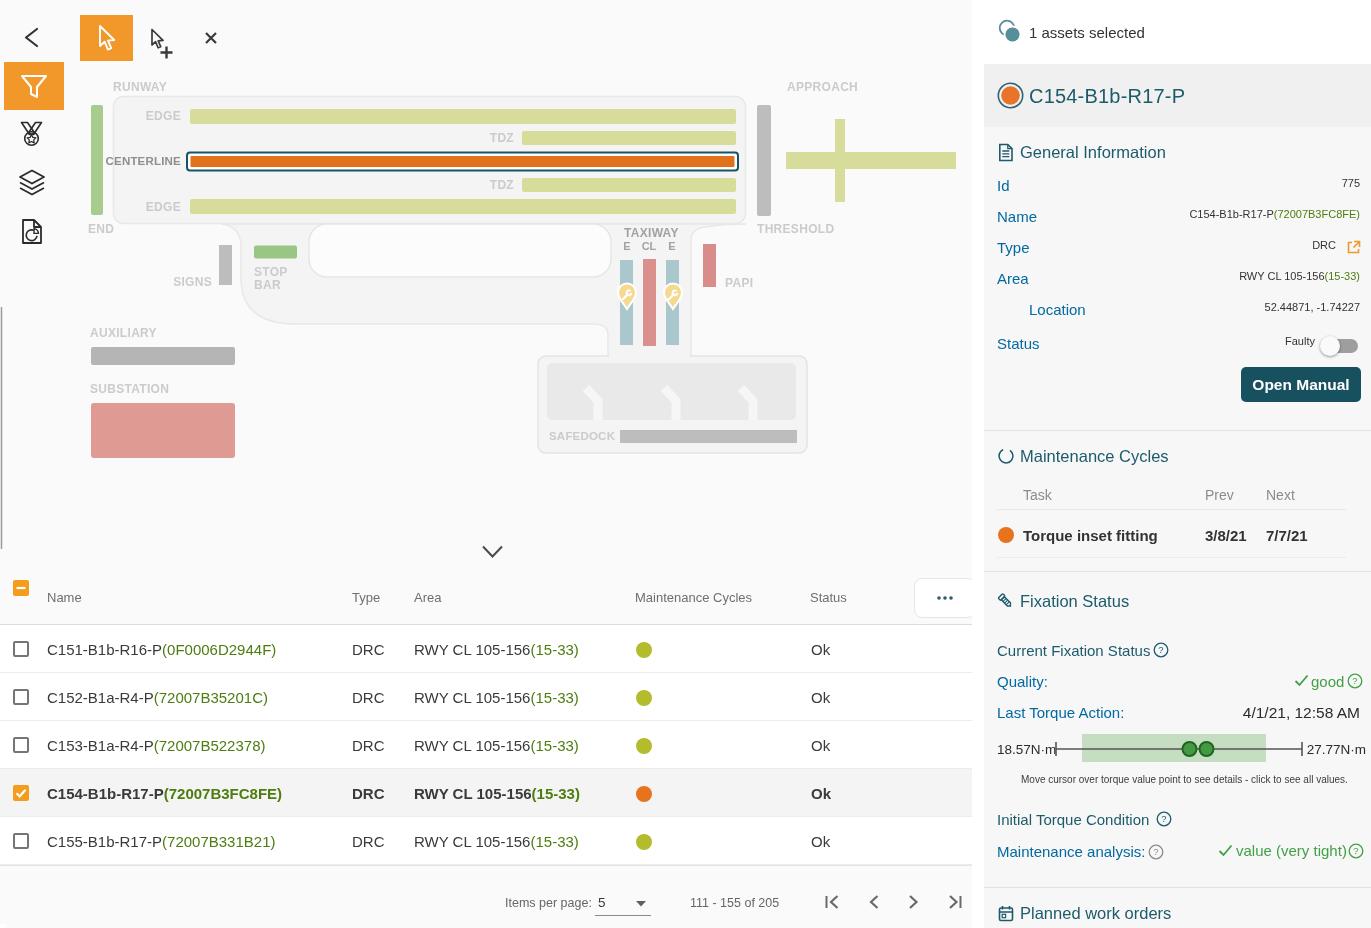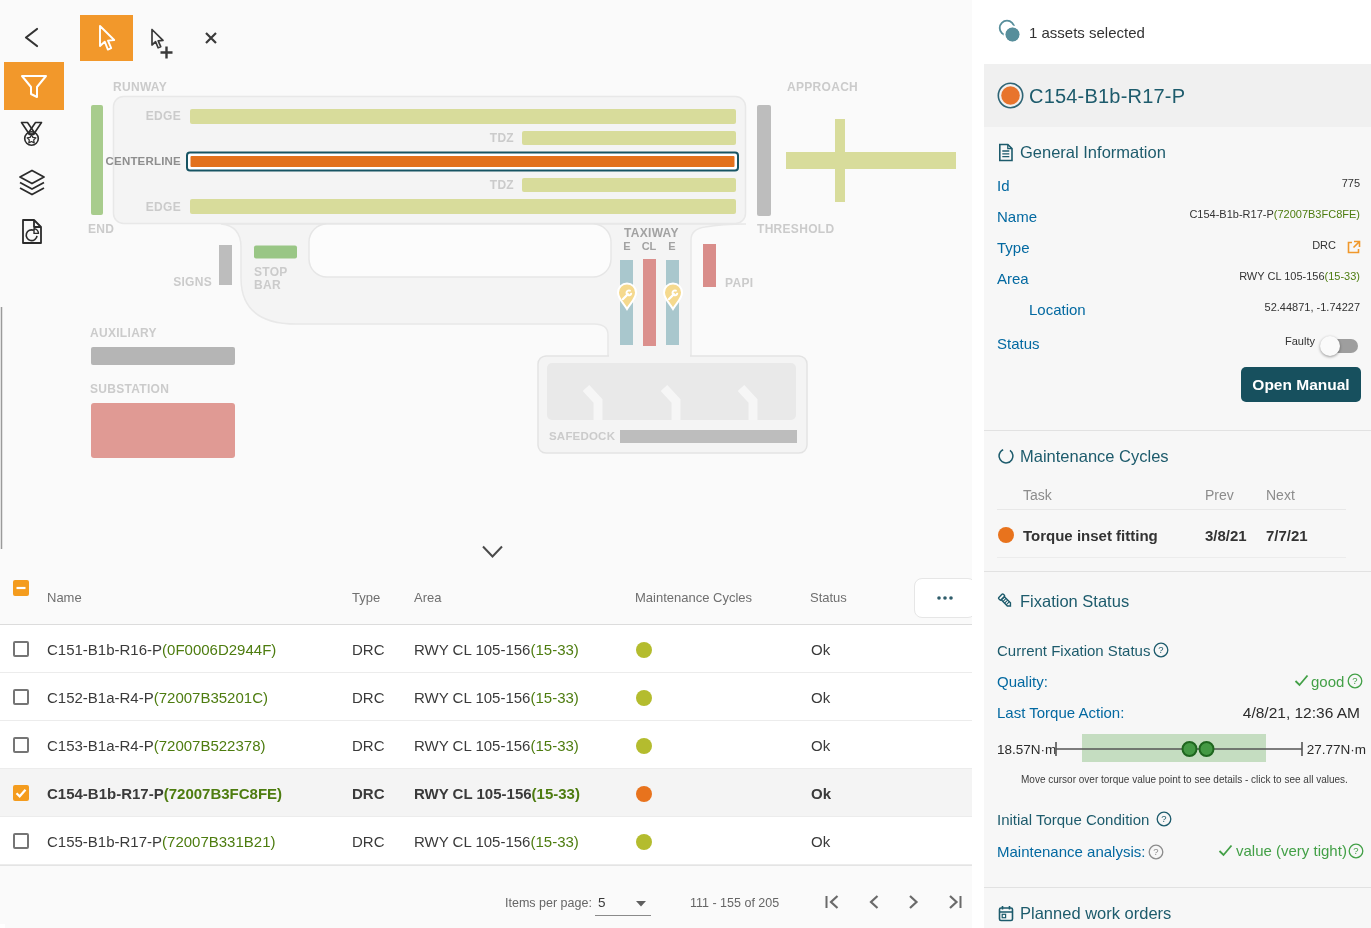--- a/index.html
+++ b/index.html
@@ -301,21 +301,21 @@
   <span class="lbl abs" style="left:25px;top:673px;">Quality:</span>
   <svg class="abs" style="left:322px;top:674px;" width="15" height="13" viewBox="0 0 15 13">
         <path d="M1.5,7 L5.5,11 L13.5,1.5" fill="none" stroke="#43a047" stroke-width="1.8"></path>
       </svg>
   <span class="abs" style="left:339px;top:673px;color:#43a047;font-size:15px;">good</span>
   <svg class="abs" style="left:375px;top:673px;" width="16" height="16" viewBox="0 0 16 16">
         <circle cx="8" cy="8" r="6.8" fill="none" stroke="#43a047" stroke-width="1.3"></circle>
         <text x="8" y="11.4" text-anchor="middle" font-size="9.5" fill="#43a047" font-family="Liberation Sans">?</text>
       </svg>
   <span class="lbl abs" style="left:25px;top:704px;">Last Torque Action:</span>
-  <span class="abs" style="right:11px;top:704px;color:#2b2b2b;font-size:15.5px;">4/8/21, 12:36 AM</span>
+  <span class="abs" style="right:11px;top:704px;color:#2b2b2b;font-size:15.5px;">4/1/21, 12:58 AM</span>
 
   <span class="abs" style="left:25px;top:742px;color:#2b2b2b;font-size:13.5px;">18.57N·m</span>
   <span class="abs" style="right:5px;top:742px;color:#2b2b2b;font-size:13.5px;">27.77N·m</span>
   <div class="abs" style="left:110px;top:734px;width:184px;height:28px;background:#c5ddc1;"></div>
   <svg class="abs" style="left:82px;top:736px;" width="250" height="26" viewBox="0 0 250 26">
     <path d="M2,6 L2,20 M248,6 L248,20" stroke="#555" stroke-width="1.6"></path>
     <path d="M2,13 L248,13" stroke="#555" stroke-width="1.6"></path>
     <circle cx="135.5" cy="13" r="7" fill="#449944" stroke="#1f661f" stroke-width="2"></circle>
     <circle cx="152.5" cy="13" r="7" fill="#449944" stroke="#1f661f" stroke-width="2"></circle>
   </svg>

